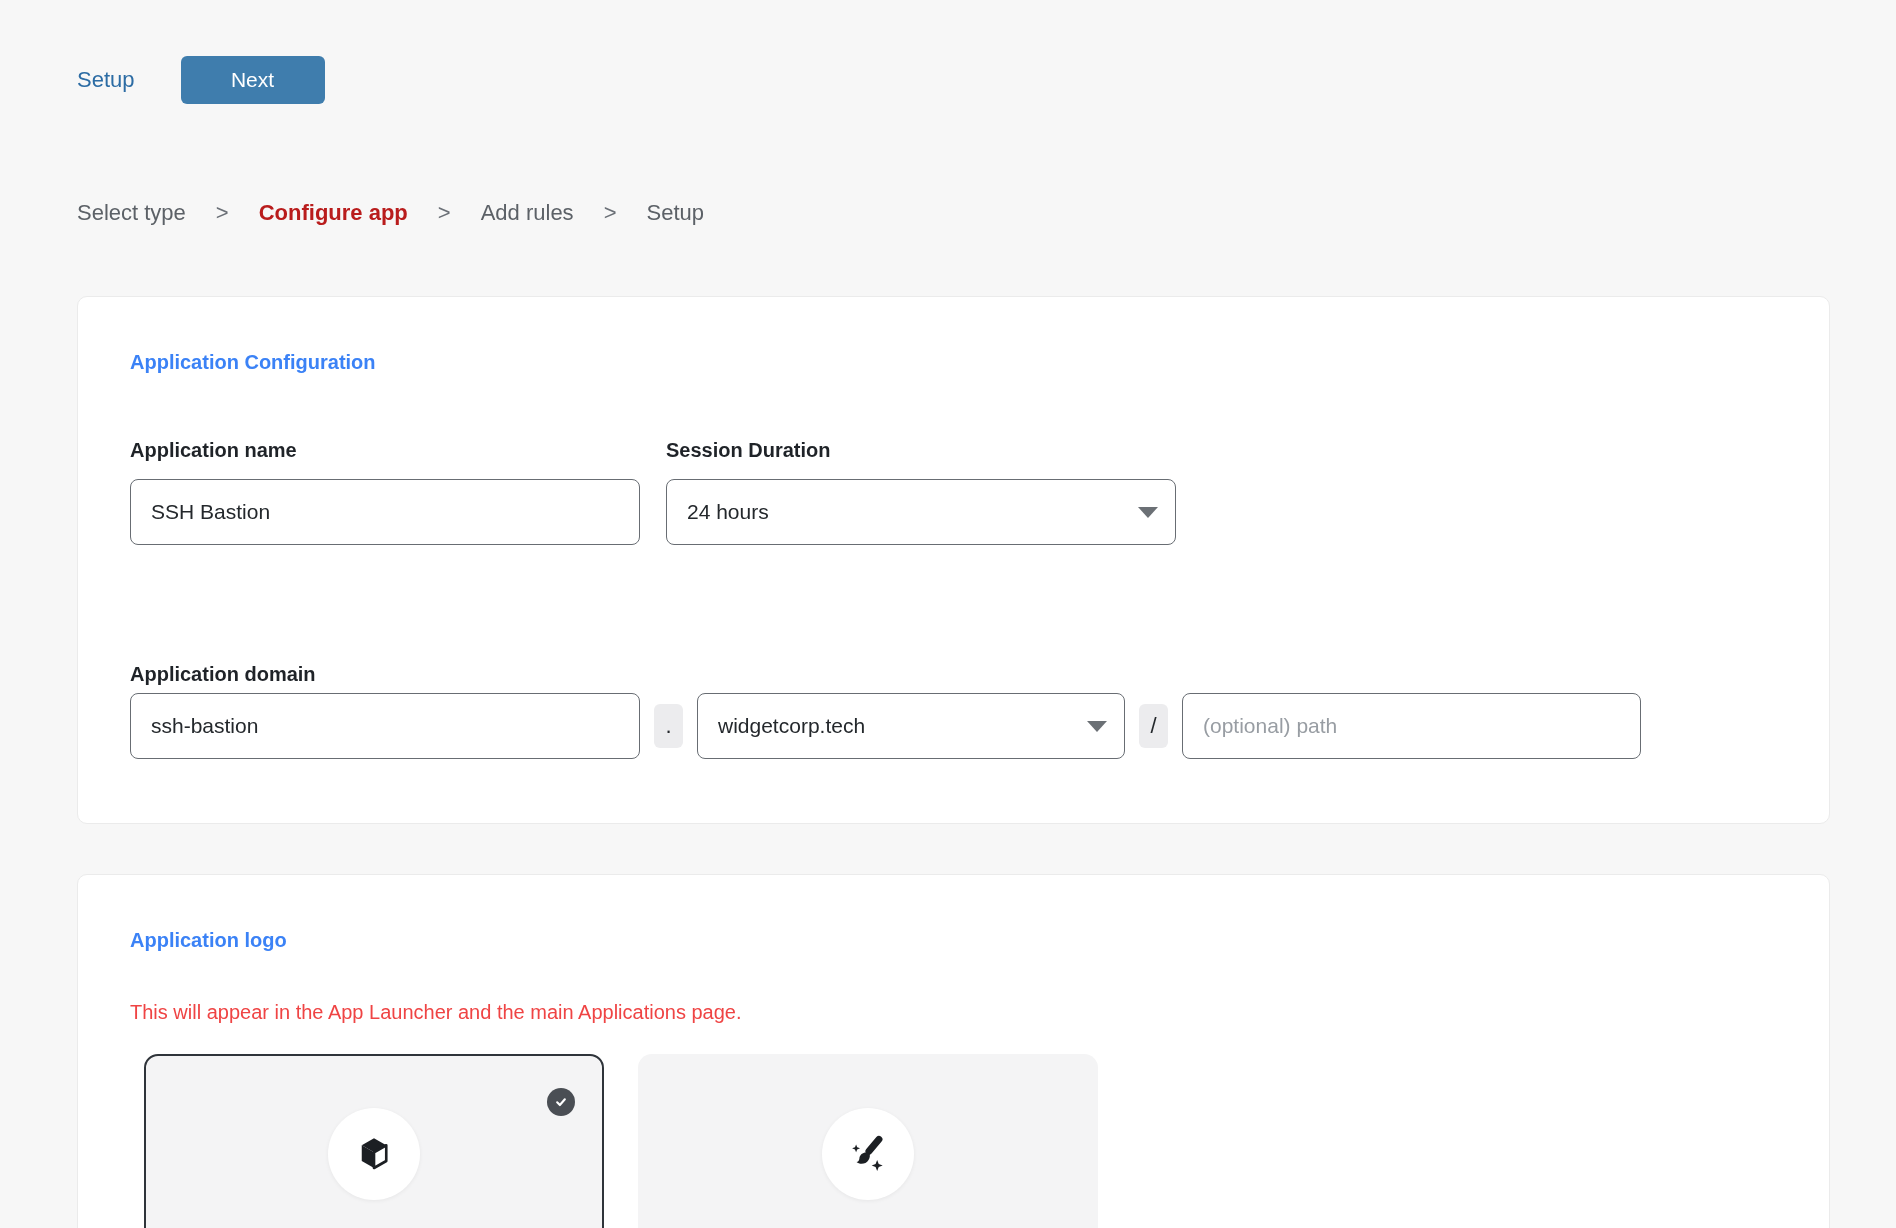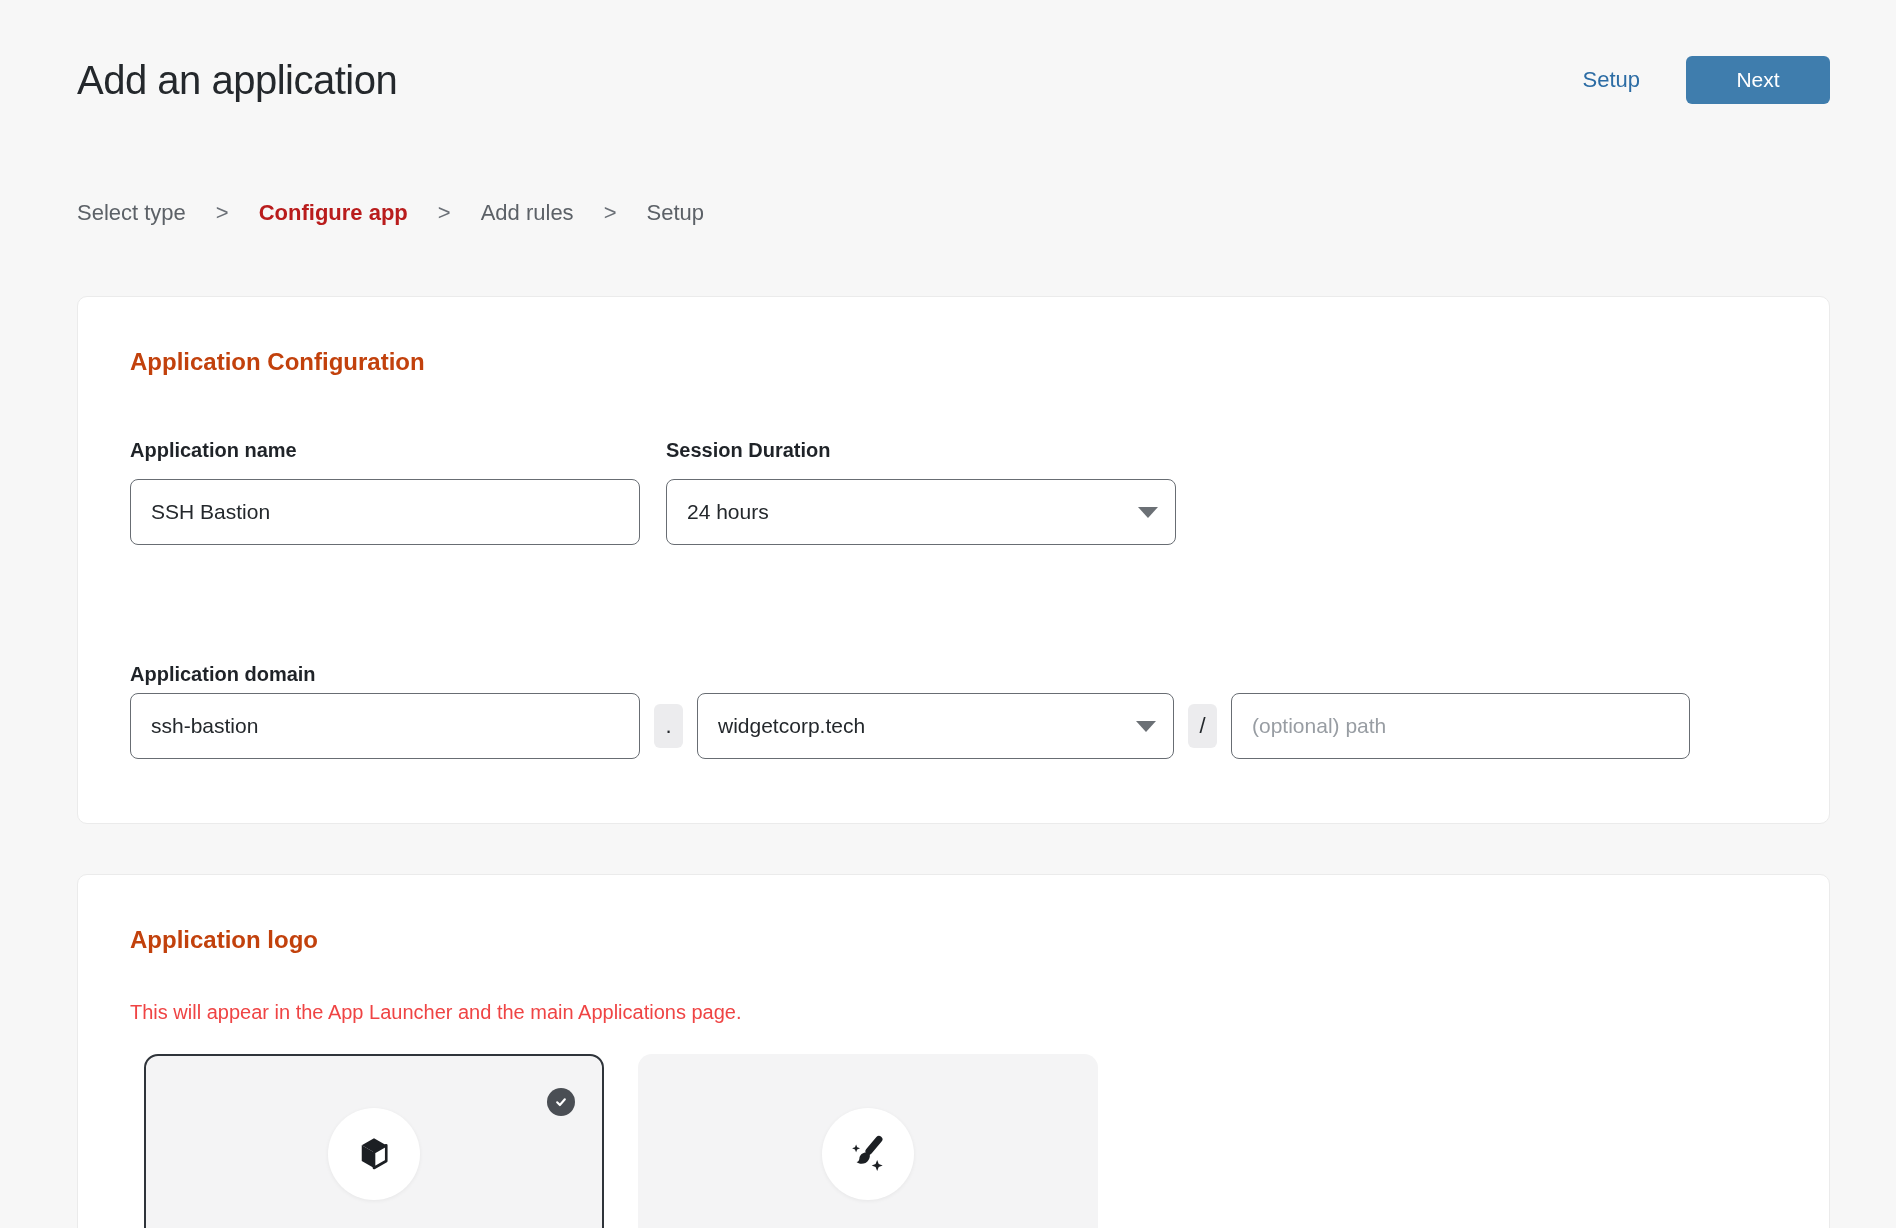--- a/index.html
+++ b/index.html
@@ -60,23 +60,23 @@
   
   .card {
     background: #ffffff;
     border: 1px solid #ebebeb;
     border-radius: 10px;
     padding: 50px 52px 64px 52px;
   }
   .card-1 { margin-top: 70px; }
   .card-2 { margin-top: 50px; height: 420px; }
   .section-heading {
-    font-size: 24px;
+    font-size: 20px;
     font-weight: 700;
-    color: #c2410c;
+    color: #3b82f6;
     line-height: 30px;
   }
 
   
   .form-row { display: flex; gap: 26px; margin-top: 60px; }
   .form-row.domain-row { margin-top: 6px; align-items: center; gap: 14px; }
   .field-label {
     display: block;
     font-size: 20px;
     font-weight: 700;
@@ -106,21 +106,21 @@
     border-radius: 8px;
     background: #ffffff;
     display: flex;
     align-items: center;
     padding: 0 48px 0 20px;
     font-size: 21px;
     color: #24282c;
     cursor: pointer;
   }
   .w-session { width: 510px; }
-  .w-domainsel { width: 477px; }
+  .w-domainsel { width: 428px; }
   .caret-down {
     position: absolute;
     right: 17px;
     top: 50%;
     margin-top: -5px;
     width: 0; height: 0;
     border-left: 10px solid transparent;
     border-right: 10px solid transparent;
     border-top: 11px solid #6b7075;
   }
@@ -166,21 +166,20 @@
     display: flex; align-items: center; justify-content: center;
     box-shadow: 0 1px 4px rgba(0,0,0,0.06);
   }
 </style>
 </head>
 <body>
 
 <div class="container">
 
   <div class="header-row">
-    <h1 class="page-title">Add an application</h1>
     <div class="header-actions">
       <button class="cancel-link">Setup</button>
       <button class="next-button">Next</button>
     </div>
   </div>
 
   <div class="breadcrumb">
     <span class="crumb">Select type</span>
     <span class="crumb-sep">&gt;</span>
     <span class="crumb active">Configure app</span>

